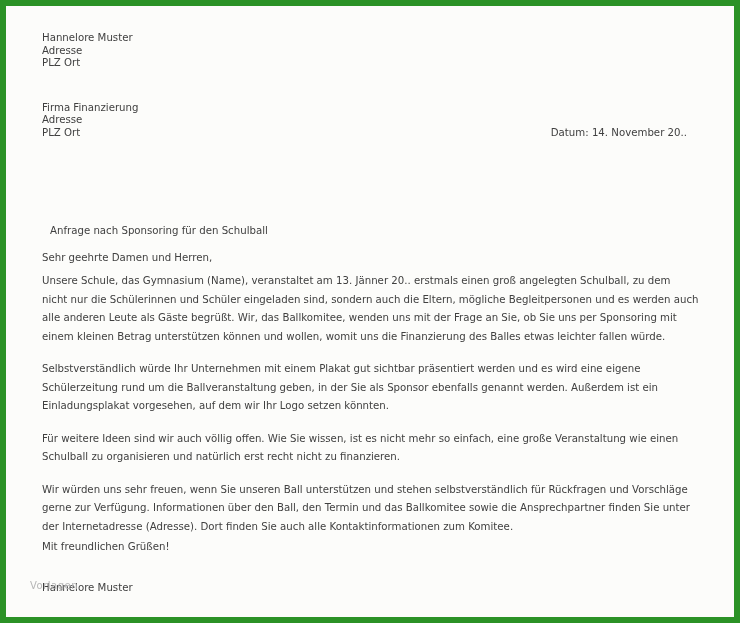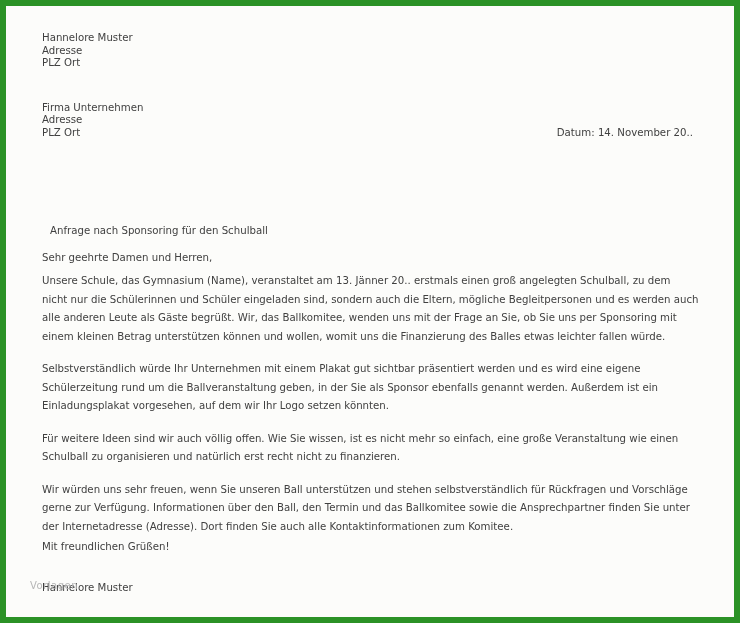--- a/index.html
+++ b/index.html
@@ -18,21 +18,21 @@
   }
   .page{
     position:relative;
     width:100%;height:100%;
     background:var(--page-bg);
     color:var(--text);
     font-size:10.2px;
     overflow:hidden;
   }
   .content{
-    padding:26px 6px 0 36px;
+    padding:26px 12px 0 36px;
   }
   .addr div{
     line-height:12.5px;
     white-space:nowrap;
   }
   .recipient-row{
     margin-top:32px;
     display:flex;
     justify-content:space-between;
     align-items:flex-end;
@@ -85,21 +85,21 @@
     <div class="content">
 
       <div class="addr">
         <div>Hannelore Muster</div>
         <div>Adresse</div>
         <div>PLZ Ort</div>
       </div>
 
       <div class="recipient-row">
         <div class="addr">
-          <div>Firma Unternehmen</div>
+          <div>Firma Finanzierung</div>
           <div>Adresse</div>
           <div>PLZ Ort</div>
         </div>
         <div class="date">Datum: 14. November 20..</div>
       </div>
 
       <div class="subject">Anfrage nach Sponsoring für den Schulball</div>
 
       <div class="salutation">Sehr geehrte Damen und Herren,</div>
 

